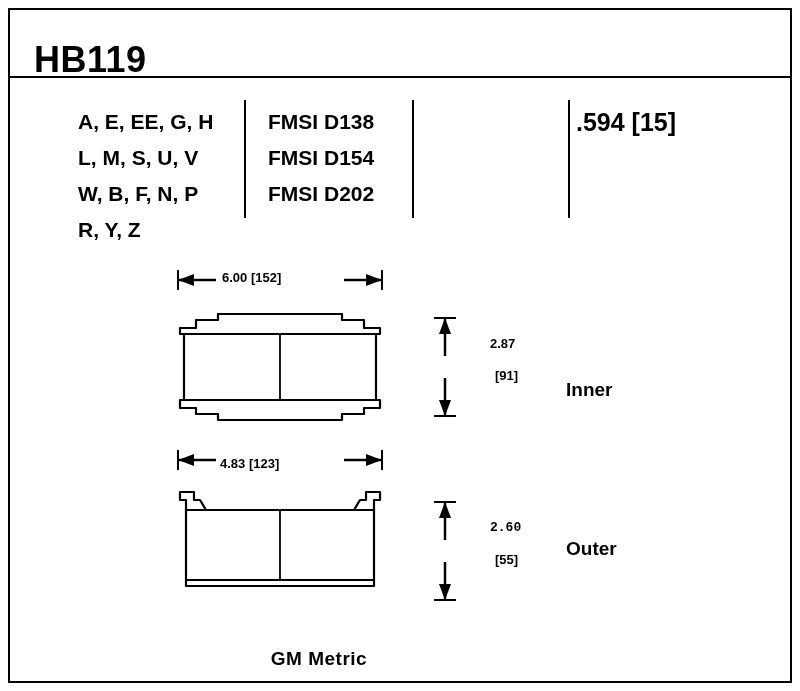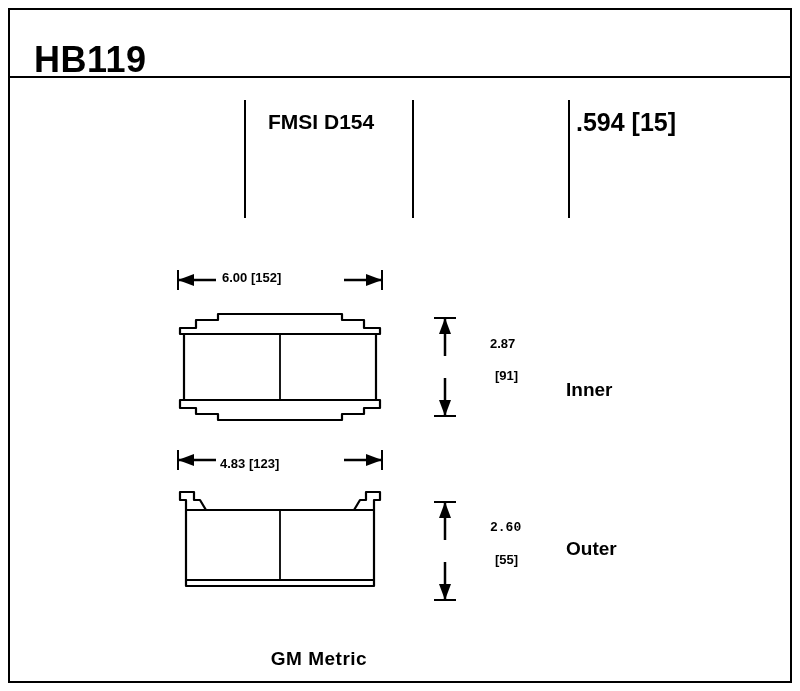--- a/index.html
+++ b/index.html
@@ -138,22 +138,30 @@
 
 <div id="sheet">
 
   <div class="frame"></div>
 
   <div class="part-number">HB119</div>
 
   <div class="hr-title"></div>
 
   <div class="spec">
+    <div class="col-compounds">
+      <div>A, E, EE, G, H</div>
+      <div>L, M, S, U, V</div>
+      <div>W, B, F, N, P</div>
+      <div>R, Y, Z</div>
+    </div>
     <div class="col-fmsi">
+      <div>FMSI  D138</div>
       <div>FMSI  D154</div>
+      <div>FMSI  D202</div>
     </div>
     <div class="col-thick">
       <div>.594 [15]</div>
     </div>
   </div>
 
   <div class="vline vline-1"></div>
   <div class="vline vline-2"></div>
   <div class="vline vline-3"></div>
 

